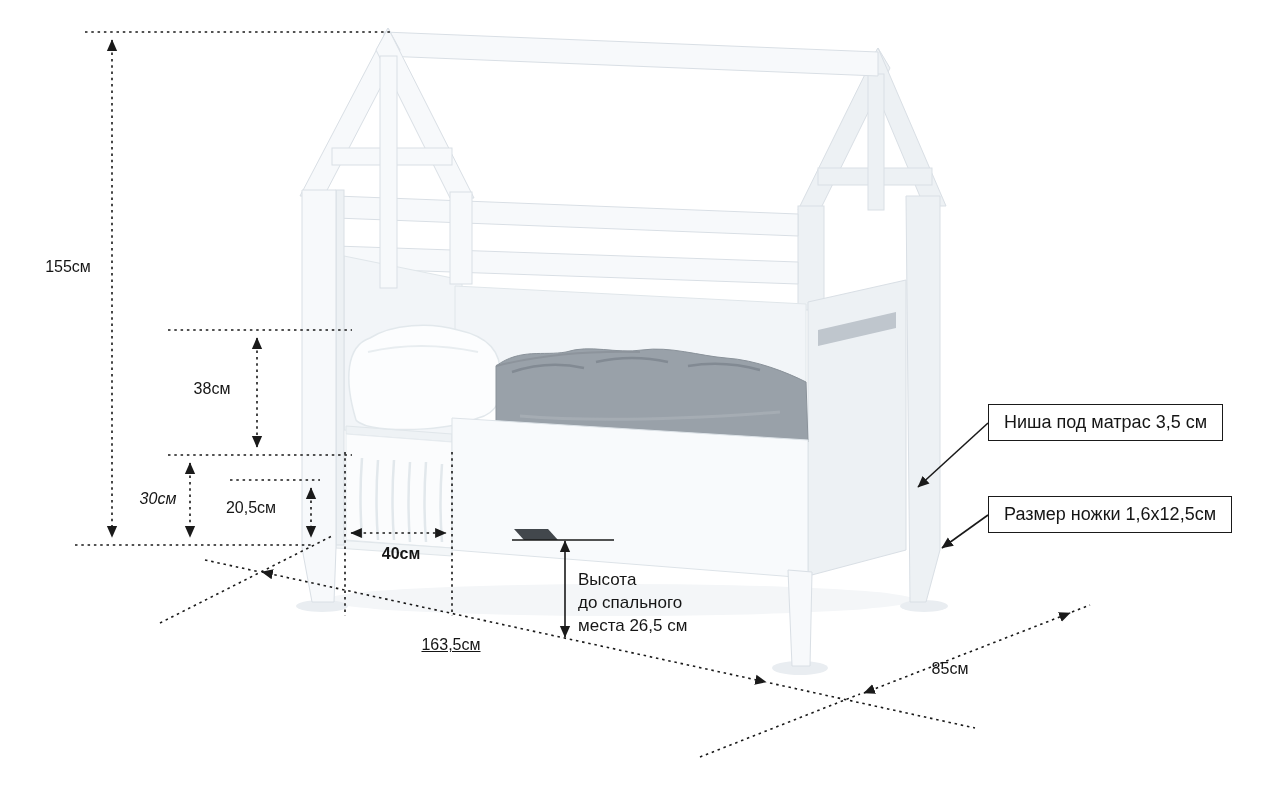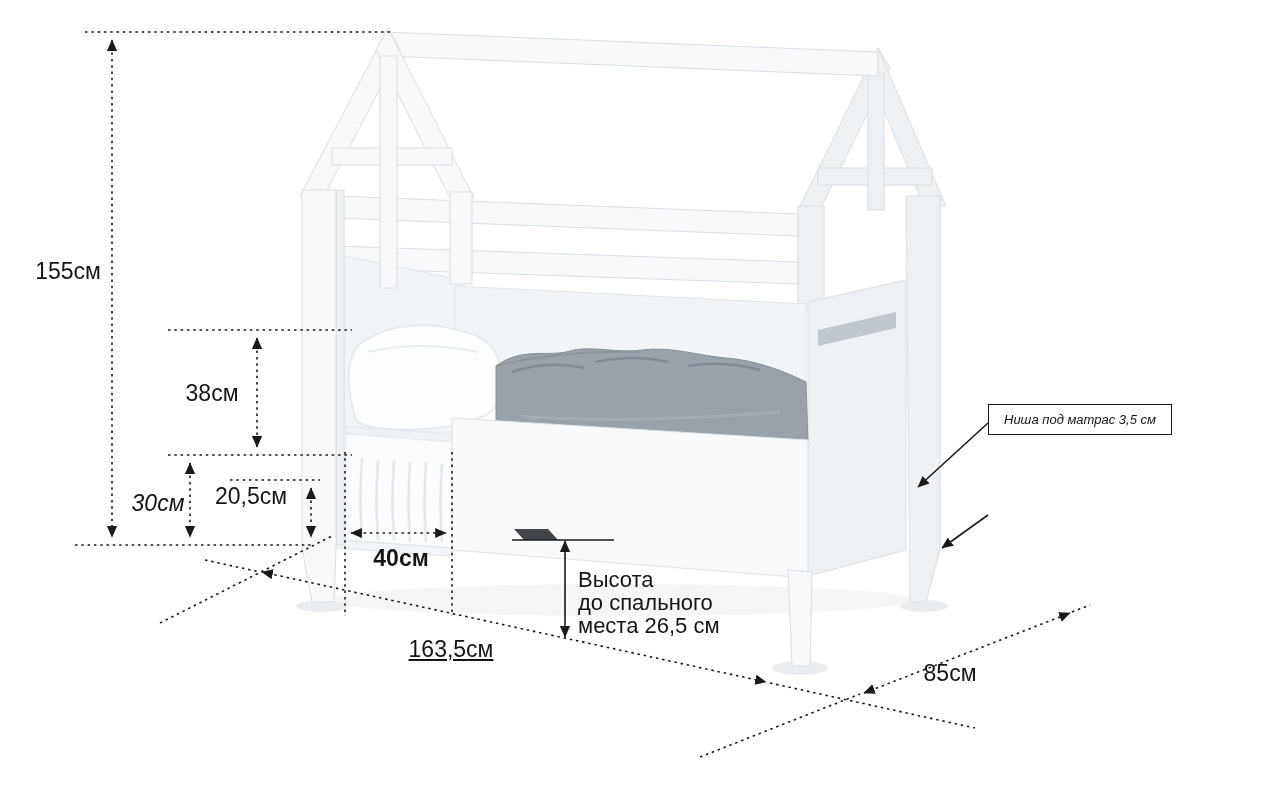--- a/index.html
+++ b/index.html
@@ -1,23 +1,23 @@
 <!DOCTYPE html>
 <html><head>
 <meta charset="utf-8">
 <style>
   html,body{margin:0;padding:0;background:#fff;}
   .stage{position:relative;width:1280px;height:800px;background:#fff;overflow:hidden;
          font-family:"Liberation Sans",sans-serif;color:#151515;}
   .stage svg{position:absolute;left:0;top:0;}
-  .dim-label{position:absolute;font-size:23px;text-align:center;white-space:nowrap;}
-  .note{position:absolute;font-size:22px;line-height:23px;white-space:nowrap;}
+  .dim-label{position:absolute;font-size:16px;text-align:center;white-space:nowrap;}
+  .note{position:absolute;font-size:17px;line-height:23px;white-space:nowrap;}
   .note span{display:block;}
   .callout{position:absolute;border:1.6px solid #1a1a1a;background:#fff;
-           padding:7px 15px;font-size:13px;white-space:nowrap;font-style:italic;}
+           padding:7px 15px;font-size:18px;white-space:nowrap;}
   
   .dot{fill:none;stroke:#1a1a1a;stroke-width:1.6;stroke-dasharray:2.5 3.8;}
   .solid{fill:none;stroke:#1a1a1a;stroke-width:1.6;}
   .shape{fill:#f7f9fb;stroke:#d9dfe5;stroke-width:1;}
   .side{fill:#edf1f4;stroke:#d9dfe5;stroke-width:1;}
   .soft{fill:#f2f5f8;stroke:#e0e6ea;stroke-width:1;}
 </style>
 </head>
 <body>
 
@@ -152,28 +152,31 @@
 
     <g>
       <path class="solid" d="M988,423 L918,487" marker-end="url(#arw)"></path>
       <path class="solid" d="M988,515 L942,548" marker-end="url(#arw)"></path>
     </g>
   </svg>
 
   <div class="dim-label" style="left:34px;top:258px;width:68px;">155см</div>
   <div class="dim-label" style="left:182px;top:380px;width:60px;">38см</div>
   <div class="dim-label" style="left:130px;top:490px;width:56px;font-style:italic;">30см</div>
-  <div class="dim-label" style="left:214px;top:483px;width:74px;">20,5см</div>
+  <div class="dim-label" style="left:214px;top:499px;width:74px;">20,5см</div>
   <div class="dim-label" style="left:370px;top:545px;width:62px;font-weight:bold;">40см</div>
   <div class="dim-label" style="left:405px;top:636px;width:92px;text-decoration:underline;">163,5см</div>
   <div class="dim-label" style="left:920px;top:660px;width:60px;">85см</div>
 
   <div class="note" style="left:578px;top:568px;">
     <span>Высота</span>
     <span>до спального</span>
     <span>места 26,5 см</span>
   </div>
 
   <div class="callout" style="left:988px;top:404px;">
     <span>Ниша под матрас 3,5 см</span>
   </div>
+  <div class="callout" style="left:988px;top:496px;">
+    <span>Размер ножки 1,6х12,5см</span>
+  </div>
 
 </div>
 
 </body></html>

